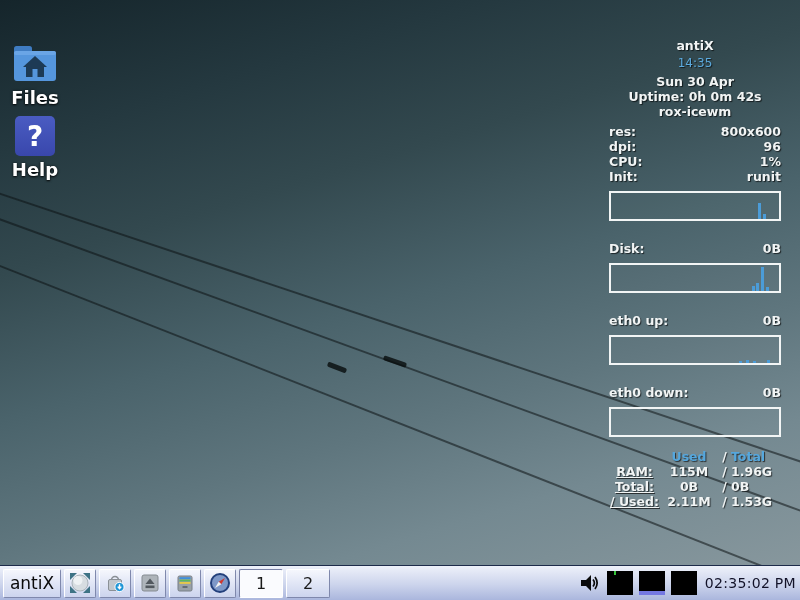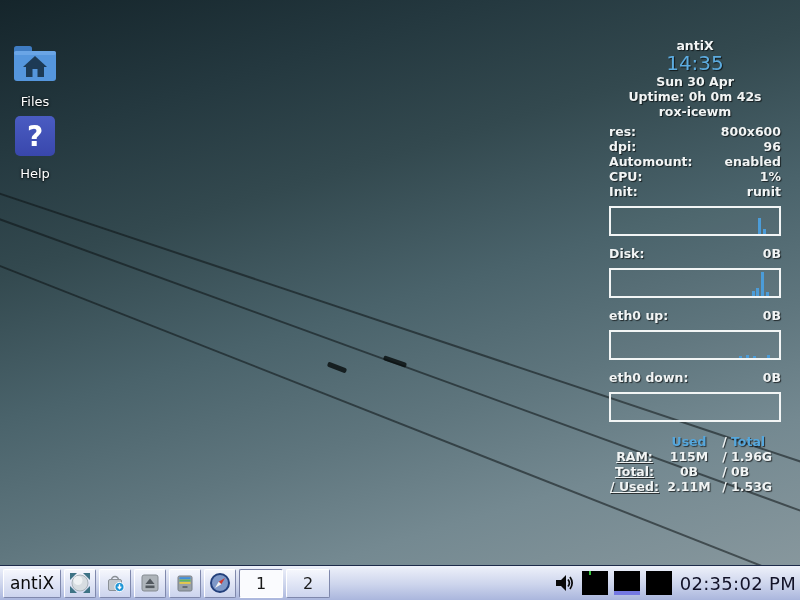--- a/index.html
+++ b/index.html
@@ -18,45 +18,46 @@
   .wire.w2{left:-20px;top:211px;width:920px;transform:rotate(20deg);}
   .wire.w3{left:-20px;top:257px;width:920px;transform:rotate(21.5deg);}
   .splice{position:absolute;background:rgba(8,12,13,0.8);border-radius:2px;}
   .splice.s1{left:383px;top:359px;width:24px;height:5px;transform:rotate(19deg);}
   .splice.s2{left:327px;top:365px;width:20px;height:5px;transform:rotate(21deg);}
   
   .desk-icon{position:absolute;left:4px;width:62px;display:flex;flex-direction:column;align-items:center;cursor:default;}
   .desk-icon.files{top:44px;}
   .desk-icon.help{top:116px;}
   .desk-icon .label{
-    margin-top:10px;font-size:13px;color:#ffffff;
+    margin-top:3px;font-size:18px;color:#ffffff;
     text-shadow:0 1px 2px rgba(0,0,0,0.85),0 0 3px rgba(0,0,0,0.5);
+    font-weight:bold;
   }
   .help-badge{
     width:40px;height:40px;border-radius:5px;
     background:linear-gradient(#4a5cc2,#3947ac);
     display:flex;align-items:center;justify-content:center;
     color:#fff;font-size:28px;font-weight:bold;
   }
   
   .conky{
     position:absolute;top:38px;right:19px;width:172px;
     color:#f1f4f4;font-size:12.5px;font-weight:bold;line-height:15px;
     text-shadow:1px 1px 1px rgba(0,0,0,0.65);
   }
   .conky .hdr{text-align:center;}
-  .conky .time{font-size:20px;line-height:21px;font-weight:normal;color:#5cabdf;}
+  .conky .time{font-size:12px;line-height:21px;font-weight:normal;color:#5cabdf;}
   .conky .stats{margin-top:5px;}
   .crow{display:flex;justify-content:space-between;}
   .graphbox{
     margin-top:7px;height:30px;border:2px solid #f2f5f5;box-sizing:border-box;
     position:relative;background:rgba(255,255,255,0.02);
   }
   .spike{position:absolute;bottom:0;width:3px;background:#4b9cd8;}
-  .gsec .crow{margin-top:10px;}
+  .gsec .crow{margin-top:20px;}
   .usage{margin-top:12px;}
   .urow{display:flex;}
   .u-label{flex:1;text-align:center;text-decoration:underline;}
   .u-used{width:58px;text-align:center;}
   .u-sep{width:13px;text-align:center;}
   .u-total{width:50px;text-align:left;}
   .accent{color:#55a7dd;}
   
   .taskbar{
     position:absolute;left:0;bottom:0;width:800px;height:35px;box-sizing:border-box;
@@ -76,21 +77,21 @@
   .ws-btn{width:44px;font-size:16px;color:#1a1a1a;}
   .ws-btn.active{
     background:#fafbfe;
     border-color:#7880a4 #ffffff #ffffff #7880a4;
   }
   .tb-spacer{flex:1;}
   .tray{display:flex;align-items:center;gap:6px;margin-right:1px;}
   .mon{width:26px;height:24px;background:#000;position:relative;}
   .mon .cpu-tick{position:absolute;left:7px;top:0;width:2px;height:4px;background:#35c43a;}
   .mon .net-bar{position:absolute;left:0;bottom:0;width:100%;height:4px;background:#7478e2;}
-  .clock{font-size:18px;color:#121228;letter-spacing:0.3px;margin-left:2px;cursor:default;}
+  .clock{font-size:14px;color:#121228;letter-spacing:0.3px;margin-left:2px;cursor:default;}
 </style>
 </head>
 <body>
 
 <div class="desktop">
   <div class="wire w1"></div>
   <div class="wire w2"></div>
   <div class="wire w3"></div>
   <div class="splice s1"></div>
   <div class="splice s2"></div>
@@ -122,24 +123,20 @@
     <div class="stats">
       <div class="crow">
         <span>res:</span>
         <span>800x600</span>
       </div>
       <div class="crow">
         <span>dpi:</span>
         <span>96</span>
       </div>
       <div class="crow">
-        <span>Automount:</span>
-        <span>enabled</span>
-      </div>
-      <div class="crow">
         <span>CPU:</span>
         <span>1%</span>
       </div>
       <div class="crow">
         <span>Init:</span>
         <span>runit</span>
       </div>
     </div>
 
     <div class="gsec">

